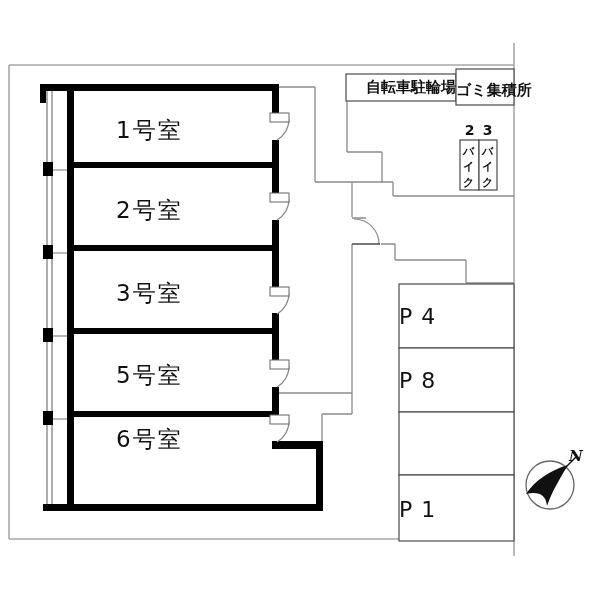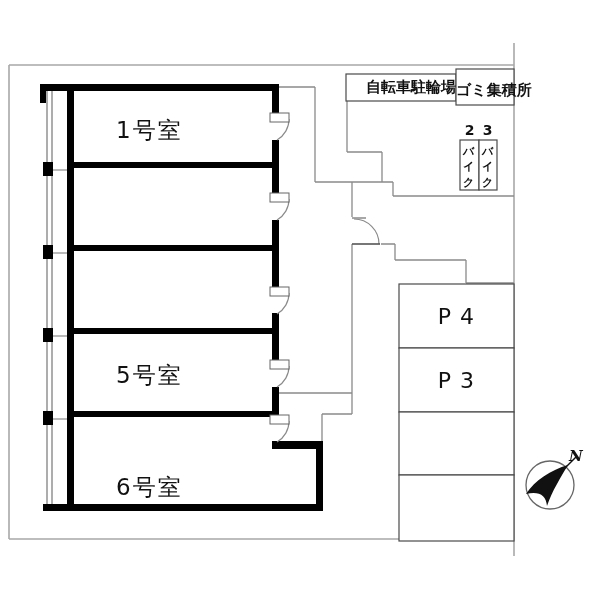--- a/index.html
+++ b/index.html
@@ -1,21 +1,21 @@
 <!DOCTYPE html>
 <html><head>
 <meta charset="utf-8">
 <style>
   html,body{margin:0;padding:0;background:#ffffff;}
   body{font-family:"DejaVu Sans","Liberation Sans",sans-serif;color:#111111;}
   #stage{position:relative;width:600px;height:600px;background:#ffffff;overflow:hidden;}
   #plan-svg{position:absolute;left:0;top:0;}
   .lbl{position:absolute;color:#111111;white-space:pre;}
   .room-label{left:116px;width:120px;text-align:left;font-size:23px;font-weight:500;letter-spacing:2px;}
-  .p-label{left:399px;width:115px;text-align:center;font-size:22px;font-weight:500;letter-spacing:1px;}
+  .p-label{left:399px;width:115px;text-align:left;font-size:22px;font-weight:500;letter-spacing:1px;}
   .fac-label{font-weight:bold;text-align:right;}
   .stall-num{position:absolute;width:19px;text-align:center;font-size:14px;font-weight:bold;}
   .stall-txt{position:absolute;width:13px;font-size:11px;line-height:1.4;word-break:break-all;text-align:left;font-weight:bold;}
   .north{position:absolute;font-family:"DejaVu Serif","Liberation Serif",serif;font-style:italic;font-weight:bold;font-size:15px;}
 </style>
 </head>
 <body>
 
 <div id="stage">
 
@@ -107,25 +107,28 @@
     </g>
 
     <g>
       <circle cx="550" cy="485" r="24" stroke="#666666" stroke-width="1.3" fill="none"></circle>
       <path d="M568 465 C551 470 535 480 526 494 C539 491 546 495 547 506 C552 491 561 477 568 465 Z" fill="#111111"></path>
       <path d="M564 469 L576 457" stroke="#111111" stroke-width="1.5"></path>
     </g>
   </svg>
 
   <div class="lbl room-label" style="top:115px">1号室</div>
+  <div class="lbl room-label" style="top:195px">2号室</div>
+  <div class="lbl room-label" style="top:278px">3号室</div>
   <div class="lbl room-label" style="top:360px">5号室</div>
-  <div class="lbl room-label" style="top:472px">6号室</div>
+  <div class="lbl room-label" style="top:424px">6号室</div>
 
   <div class="lbl p-label" style="top:304px">P 4</div>
-  <div class="lbl p-label" style="top:368px">P 3</div>
+  <div class="lbl p-label" style="top:368px">P 8</div>
+  <div class="lbl p-label" style="top:497px">P 1</div>
 
   <div class="lbl fac-label" style="left:346px;top:78px;width:110px;font-size:15px">自転車駐輪場</div>
   <div class="lbl fac-label" style="left:456px;top:81px;width:48px;font-size:15px">ゴミ集積所</div>
 
   <div class="stall-num" style="left:460px;top:122px">2</div>
   <div class="stall-num" style="left:478px;top:122px">3</div>
   <div class="stall-txt" style="left:463px;top:144px">バイク</div>
   <div class="stall-txt" style="left:482px;top:144px">バイク</div>
 
   <div class="north" style="left:569px;top:447px">N</div>

